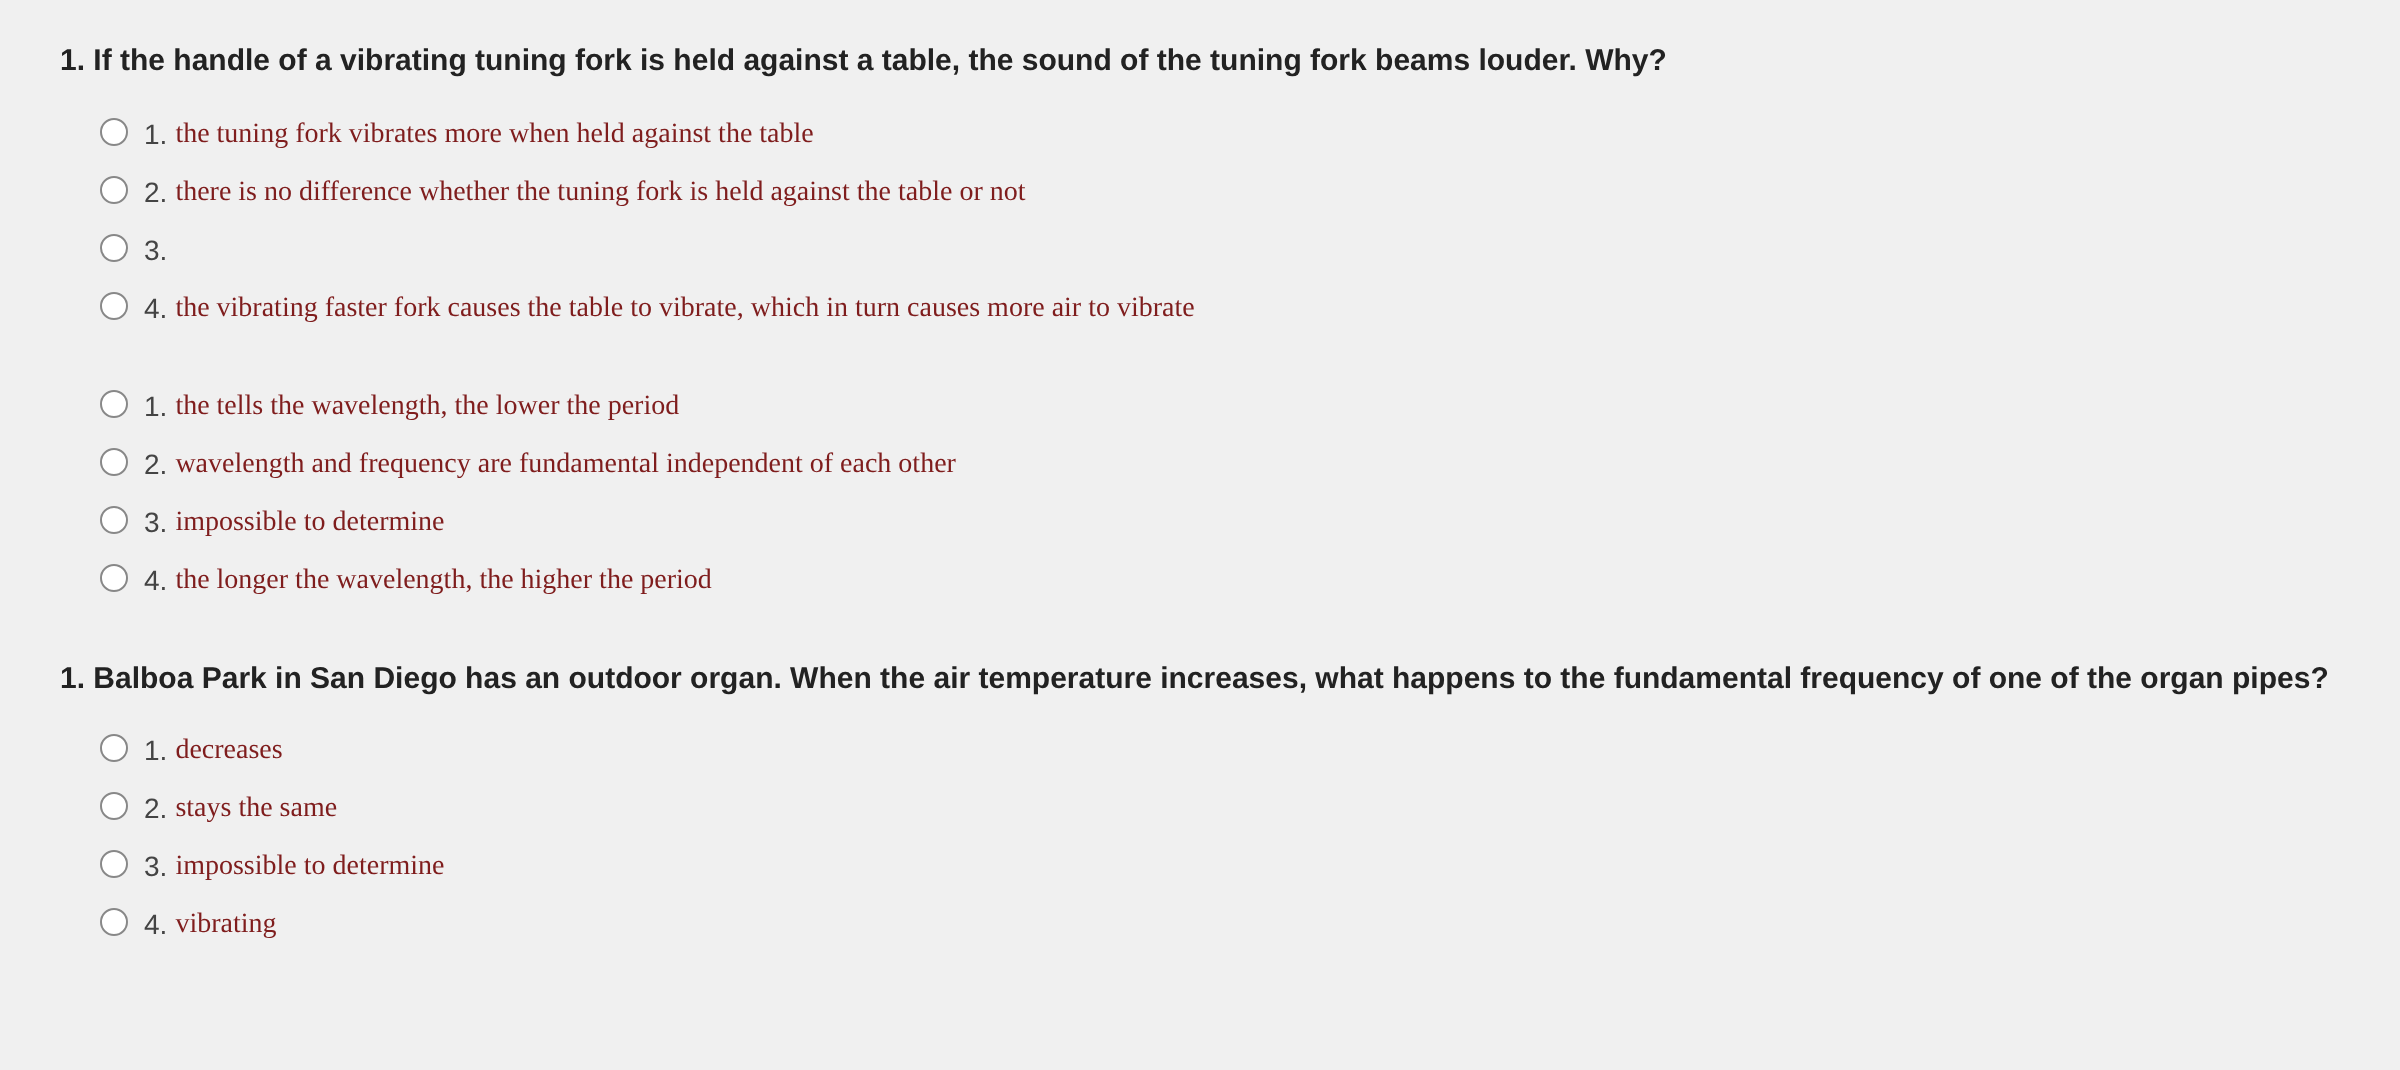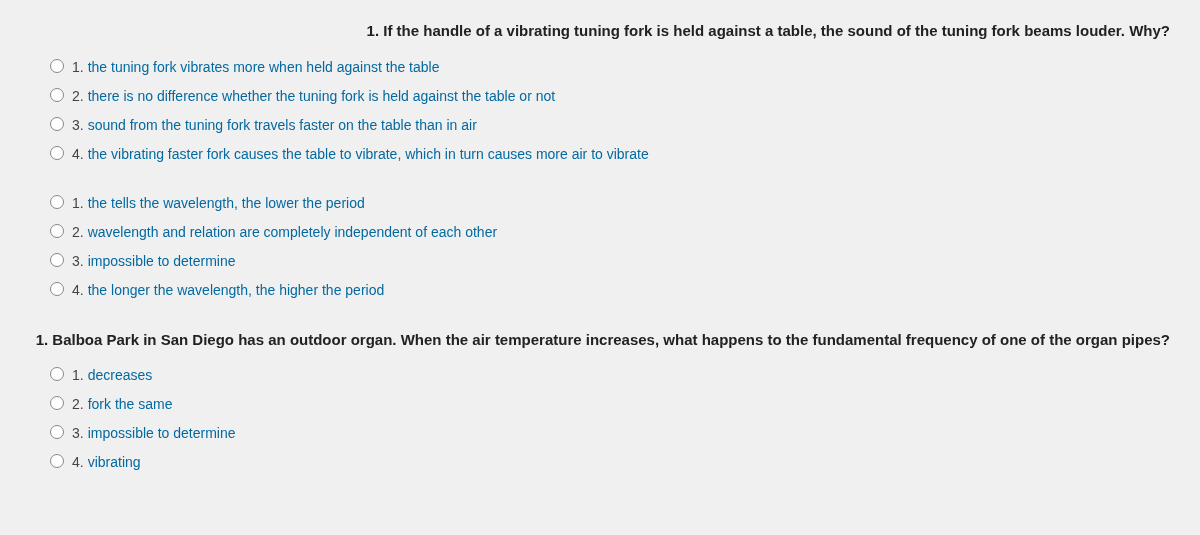--- a/index.html
+++ b/index.html
@@ -20,21 +20,20 @@
 
     .question-block {
       margin-bottom: 28px;
     }
 
     .question-text {
       font-size: 15px;
       font-weight: bold;
       margin-bottom: 14px;
       line-height: 1.5;
-      text-align: right;
     }
 
     .options-list {
       list-style: none;
       padding-left: 20px;
     }
 
     .option-item {
       display: flex;
       align-items: flex-start;
@@ -54,21 +53,22 @@
       flex-shrink: 0;
       background: #fff;
     }
 
     .option-number {
       margin-right: 4px;
       color: #444;
     }
 
     .option-text {
-      color: #0369a1;
+      color: #7f1d1d;
+      font-family: Liberation Serif, serif;
     }
   </style>
 </head>
 <body>
 
 <div>
 <div class="question-block">
       <div class="question-text">1. If the handle of a vibrating tuning fork is held against a table, the sound of the tuning fork beams louder. Why?</div>
       <ul class="options-list">
         <li class="option-item">
@@ -77,40 +77,39 @@
           <span class="option-text">the tuning fork vibrates more when held against the table</span>
         </li>
         <li class="option-item">
           <span class="radio-circle"></span>
           <span class="option-number">2.</span>
           <span class="option-text">there is no difference whether the tuning fork is held against the table or not</span>
         </li>
         <li class="option-item">
           <span class="radio-circle"></span>
           <span class="option-number">3.</span>
-          <span class="option-text">sound from the tuning fork travels faster on the table than in air</span>
         </li>
         <li class="option-item">
           <span class="radio-circle"></span>
           <span class="option-number">4.</span>
           <span class="option-text">the vibrating faster fork causes the table to vibrate, which in turn causes more air to vibrate</span>
         </li>
       </ul>
     </div>
     <div class="question-block">
       <ul class="options-list">
         <li class="option-item">
           <span class="radio-circle"></span>
           <span class="option-number">1.</span>
           <span class="option-text">the tells the wavelength, the lower the period</span>
         </li>
         <li class="option-item">
           <span class="radio-circle"></span>
           <span class="option-number">2.</span>
-          <span class="option-text">wavelength and relation are completely independent of each other</span>
+          <span class="option-text">wavelength and frequency are fundamental independent of each other</span>
         </li>
         <li class="option-item">
           <span class="radio-circle"></span>
           <span class="option-number">3.</span>
           <span class="option-text">impossible to determine</span>
         </li>
         <li class="option-item">
           <span class="radio-circle"></span>
           <span class="option-number">4.</span>
           <span class="option-text">the longer the wavelength, the higher the period</span>
@@ -121,21 +120,21 @@
       <div class="question-text">1. Balboa Park in San Diego has an outdoor organ. When the air temperature increases, what happens to the fundamental frequency of one of the organ pipes?</div>
       <ul class="options-list">
         <li class="option-item">
           <span class="radio-circle"></span>
           <span class="option-number">1.</span>
           <span class="option-text">decreases</span>
         </li>
         <li class="option-item">
           <span class="radio-circle"></span>
           <span class="option-number">2.</span>
-          <span class="option-text">fork the same</span>
+          <span class="option-text">stays the same</span>
         </li>
         <li class="option-item">
           <span class="radio-circle"></span>
           <span class="option-number">3.</span>
           <span class="option-text">impossible to determine</span>
         </li>
         <li class="option-item">
           <span class="radio-circle"></span>
           <span class="option-number">4.</span>
           <span class="option-text">vibrating</span>

